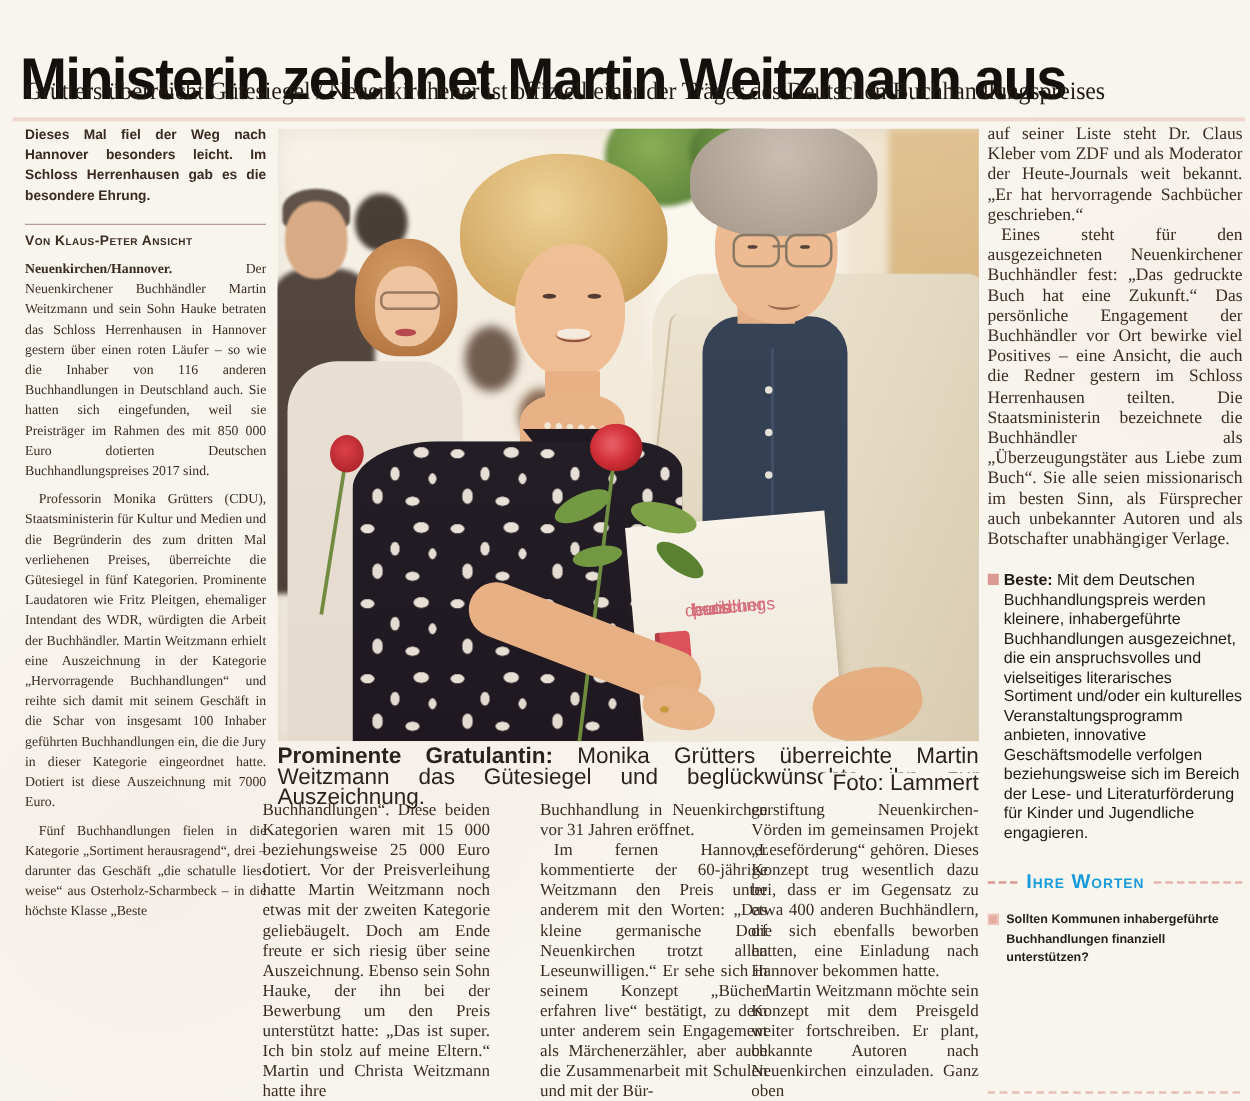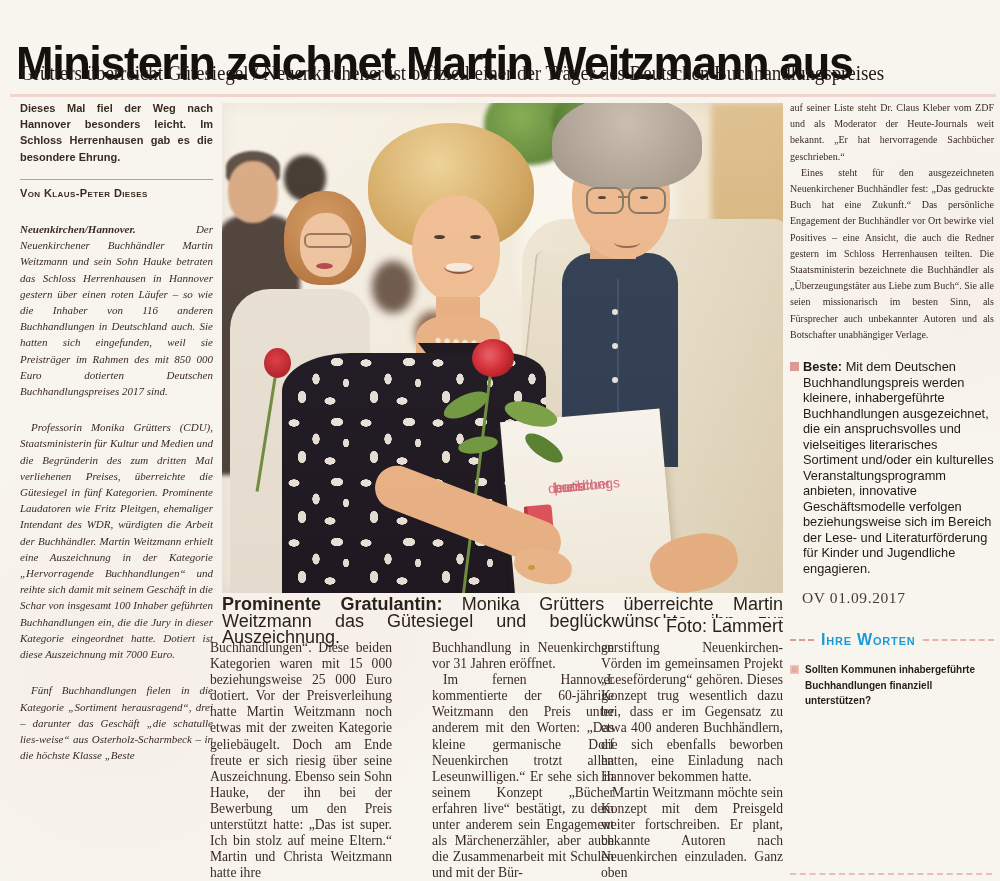--- a/index.html
+++ b/index.html
@@ -24,28 +24,28 @@
   .col{position:absolute;overflow:hidden;}
   .col p{margin:0;text-align:justify;font-size:11px;line-height:16.2px;color:#3a2b22;}
   .col p.indent{text-indent:11px;}
   .col-left{left:20px;top:100px;width:193px;height:781px;}
   .lead{font-family:"Liberation Sans",sans-serif;font-weight:700;font-size:15.4px;
     line-height:20.5px;color:#392a20;margin:0 0 10px 0;}
   .byline-rule{border-top:1px solid #b3a196;margin:14px 0 5px 0;height:0;}
   .byline{font-family:"Liberation Sans",sans-serif;font-weight:700;font-variant:small-caps;
     font-size:13.5px;letter-spacing:.4px;color:#3a2b21;margin:0 0 14px 0;}
   .dateline{font-weight:700;}
-  .col-left p + p{margin-top:20px;font-style:italic;}
+  .col-left p + p{margin-top:6px;}
 
   .col-b{top:640px;width:182px;height:241px;}
   .c2{left:210px;} .c3{left:432px;} .c4{left:601px;}
   .col-b p{font-size:13.6px;line-height:16.1px;}
 
   .col-right{left:790px;top:100px;width:204px;height:781px;}
-  .col-right p{font-size:10px;line-height:16.2px;}
+  .col-right p{font-size:14px;line-height:16.2px;}
 
   
   .info-box{position:relative;margin-top:16px;padding-left:13px;
     font-family:"Liberation Sans",sans-serif;font-size:12.8px;line-height:15.5px;color:#201915;}
   .info-label{font-weight:700;}
   .red-mark{position:absolute;left:0;top:3px;width:9px;height:9px;background:#d4837a;opacity:.8;}
   .date-stamp{margin-top:13px;padding-left:12px;font-size:15.5px;letter-spacing:.6px;color:#463b31;}
 
   
   .opinion{margin-top:24px;position:relative;}
@@ -185,21 +185,21 @@
 
 <div class="page">
 
   <h1 class="abs headline">Ministerin zeichnet Martin Weitzmann aus</h1>
   <div class="abs subheadline">Grütters überreicht Gütesiegel / Neuenkirchener ist offiziell einer der Träger des Deutschen Buchhandlungspreises</div>
   <div class="abs subhead-rule"></div>
 
   <div class="col col-left">
     <p class="lead">Dieses Mal fiel der Weg nach Hannover besonders leicht. Im Schloss Herrenhausen gab es die besondere Ehrung.</p>
     <div class="byline-rule"></div>
-    <p class="byline">Von Klaus-Peter Dieses</p>
+    <p class="byline">Von Klaus-Peter Ansicht</p>
     <p><span class="dateline">Neuenkirchen/Hannover.</span> <span>Der Neuenkirchener Buchhändler Martin Weitzmann und sein Sohn Hauke betraten das Schloss Herrenhausen in Hannover gestern über einen roten Läufer – so wie die Inhaber von 116 anderen Buchhandlungen in Deutschland auch. Sie hatten sich eingefunden, weil sie Preisträger im Rahmen des mit 850 000 Euro dotierten Deutschen Buchhandlungspreises 2017 sind.</span></p>
     <p class="indent">Professorin Monika Grütters (CDU), Staatsministerin für Kultur und Medien und die Begründerin des zum dritten Mal verliehenen Preises, überreichte die Gütesiegel in fünf Kategorien. Prominente Laudatoren wie Fritz Pleitgen, ehemaliger Intendant des WDR, würdigten die Arbeit der Buchhändler. Martin Weitzmann erhielt eine Auszeichnung in der Kategorie „Hervorragende Buchhandlungen“ und reihte sich damit mit seinem Geschäft in die Schar von insgesamt 100 Inhaber geführten Buchhandlungen ein, die die Jury in dieser Kategorie eingeordnet hatte. Dotiert ist diese Auszeichnung mit 7000 Euro.</p>
     <p class="indent">Fünf Buchhandlungen fielen in die Kategorie „Sortiment herausragend“, drei – darunter das Geschäft „die schatulle lies-weise“ aus Osterholz-Scharmbeck – in die höchste Klasse „Beste</p>
   </div>
 
   <div class="abs photo">
     <div class="ph-window"></div>
     <div class="ph-wallwarm"></div>
     <div class="foliage1"></div>
     <div class="foliage2"></div>
@@ -294,21 +294,20 @@
   <div class="col col-right">
     <p>auf seiner Liste steht Dr. Claus Kleber vom ZDF und als Moderator der Heute-Journals weit bekannt. „Er hat hervorragende Sachbücher geschrieben.“</p>
     <p class="indent">Eines steht für den ausgezeichneten Neuenkirchener Buchhändler fest: „Das gedruckte Buch hat eine Zukunft.“ Das persönliche Engagement der Buchhändler vor Ort bewirke viel Positives – eine Ansicht, die auch die Redner gestern im Schloss Herrenhausen teilten. Die Staatsministerin bezeichnete die Buchhändler als „Überzeugungstäter aus Liebe zum Buch“. Sie alle seien missionarisch im besten Sinn, als Fürsprecher auch unbekannter Autoren und als Botschafter unabhängiger Verlage.</p>
 
     <div class="info-box">
       <div class="red-mark"></div>
       <b class="info-label">Beste:</b>
       <span>Mit dem Deutschen Buchhandlungspreis werden kleinere, inhabergeführte Buchhandlungen ausgezeichnet, die ein anspruchsvolles und vielseitiges literarisches Sortiment und/oder ein kulturelles Veranstaltungsprogramm anbieten, innovative Geschäftsmodelle verfolgen beziehungsweise sich im Bereich der Lese- und Literaturförderung für Kinder und Jugendliche engagieren.</span>
     </div>
 
-    <div class="date-stamp">OV 01.09.2017</div>
 
     <div class="opinion">
       <div class="opinion-head">
         <div class="dash dash-l"></div>
         <div class="opinion-title">Ihre Worten</div>
         <div class="dash dash-r"></div>
       </div>
       <div class="opinion-items">
         <div class="opinion-item">
           <div class="pink-bullet"></div>

